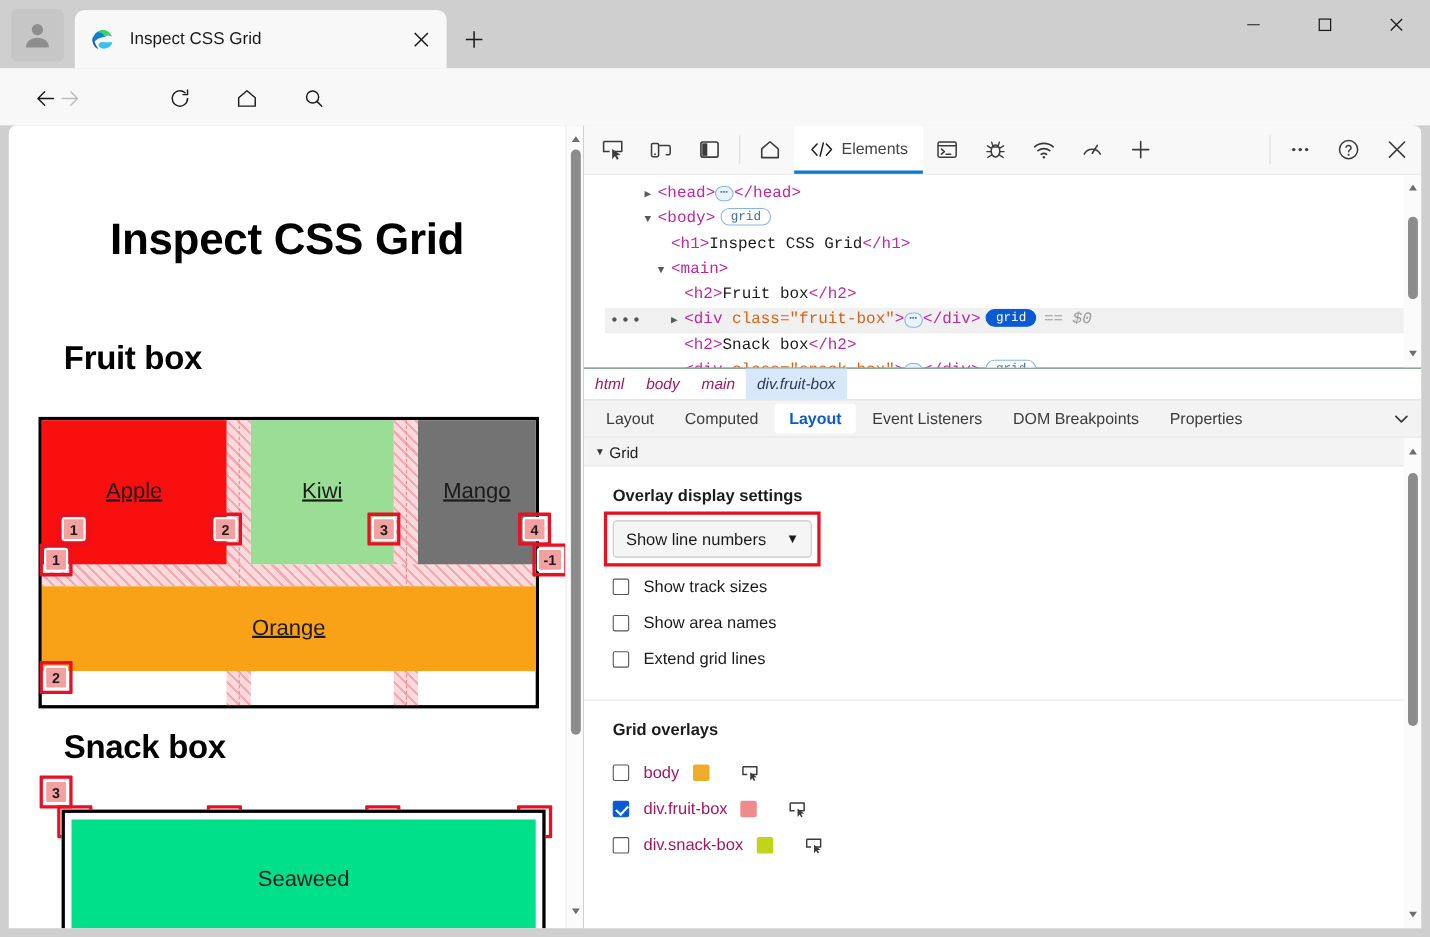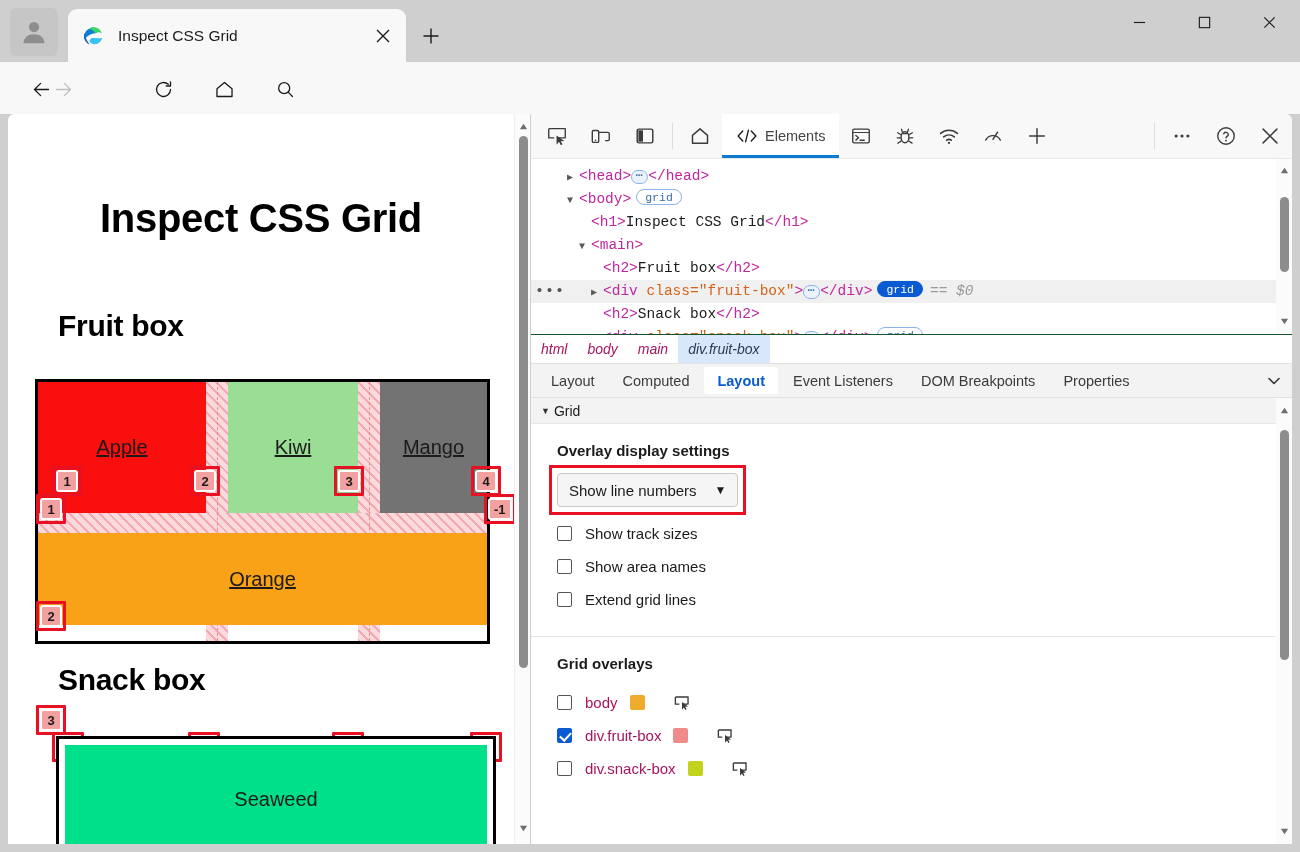--- a/index.html
+++ b/index.html
@@ -194,21 +194,21 @@
     content:""; position:absolute; left:0; right:0; bottom:0; height:3px; background:#0a7bd1;
   }
   #dt-toolbar .spacer { flex:1 1 auto; }
 
   
   #dom-tree {
     flex:0 0 auto; height:175px; position:relative; background:#fff;
     font-family:"Liberation Mono", monospace; font-size:14.5px; overflow:hidden;
     padding-top:6px;
   }
-  .dom-row { position:relative; height:23px; line-height:23px; white-space:nowrap; padding-left:12px; }
+  .dom-row { position:relative; height:23px; line-height:23px; white-space:nowrap; padding-left:12px;margin-left:19px; }
   .dom-row.sel { background:#f0f0f0; }
   .tw { display:inline-block; width:12px; color:#5a5a5a; font-size:10px; }
   .tag   { color:#c026a0; }
   .punc  { color:#c026a0; }
   .attr  { color:#d4631a; }
   .val   { color:#d4631a; }
   .txt   { color:#1b1b1b; }
   .ellip {
     display:inline-block; width:17px; height:14px; line-height:10px; text-align:center;
     border:1px solid #8ab4e8; border-radius:8px; background:#eaf2fd; color:#4a6fa5;
@@ -430,21 +430,21 @@
 
           <div class="cell" style="left: 0px; top: 0px; width: 168px; height: 131px; background: rgb(250, 15, 15);" id="cell-apple">
               <span>Apple</span>
             </div>
           <div class="cell" style="left: 190px; top: 0px; width: 130px; height: 131px; background: rgb(154, 222, 150);" id="cell-kiwi">
               <span>Kiwi</span>
             </div>
           <div class="cell" style="left: 342px; top: 0px; width: 107px; height: 131px; background: #737373;" id="cell-mango">
               <span>Mango</span>
             </div>
-          <div class="cell" style="left: 0px; top: 151px; width: 449px; height: 92px; background: rgb(249, 161, 23);" id="cell-orange">
+          <div class="cell" style="left: 0px; top: 151px; width: 449px; height: 77px; background: rgb(249, 161, 23);" id="cell-orange">
               <span>Orange</span>
             </div>
         </div>
 
         <div class="gl" style="left:48px;  top:356px;">1</div>
         <div class="gl" style="left:186px; top:356px;">2</div>
         <div class="gl" style="left:330px; top:356px;">3</div>
         <div class="gl" style="left:467px; top:356px;">4</div>
         <div class="anno" style="left:44px;  top:352px; width:30px; height:30px;"></div>
         <div class="anno" style="left:182px; top:352px; width:30px; height:30px;"></div>

